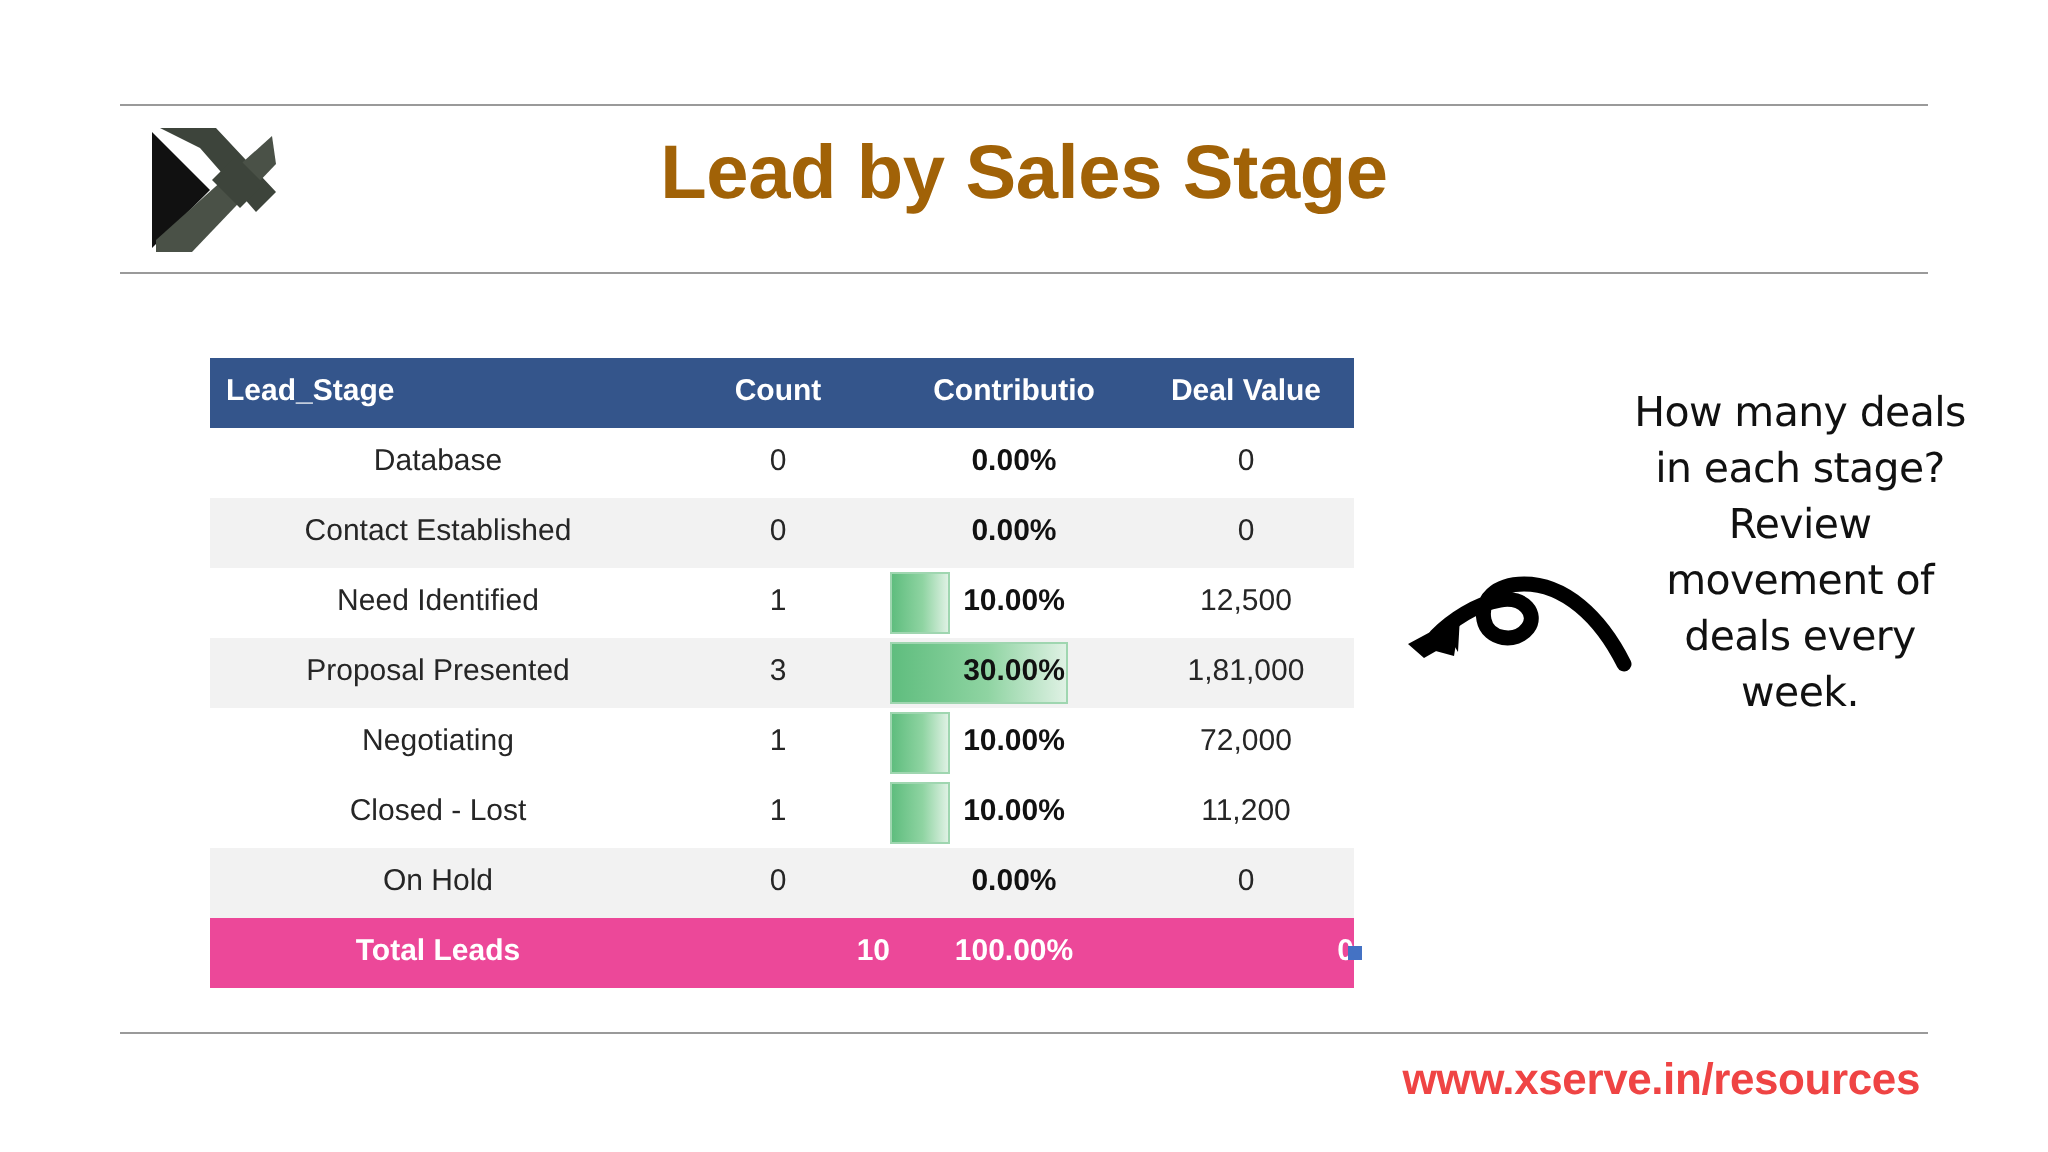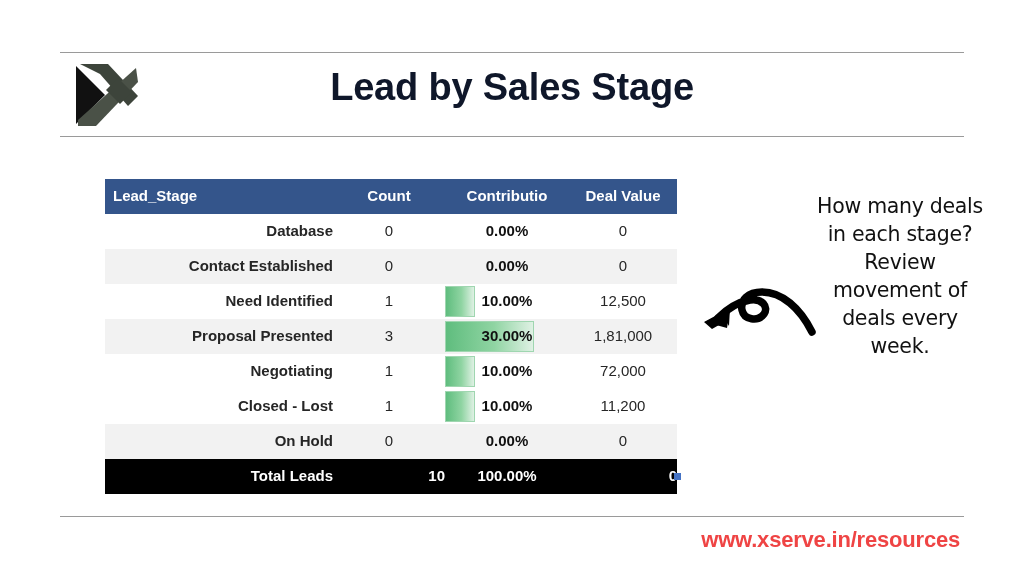--- a/index.html
+++ b/index.html
@@ -51,21 +51,21 @@
   .logo svg { display: block; }
 
   .slide-title {
     position: absolute;
     left: 0;
     right: 0;
     top: 12px;
     text-align: center;
     font-size: 38px;
     font-weight: bold;
-    color: #0f172a;
+    color: #a16207;
     letter-spacing: -0.2px;
     font-family: "Liberation Sans", sans-serif;
   }
 
   
   .report {
     position: absolute;
     left: 105px;
     top: 179px;
     width: 572px;
@@ -107,24 +107,23 @@
   }
   thead th.h-stage   { text-align: left;  padding-left: 8px; }
   thead th.h-count   { text-align: center; }
   thead th.h-contrib { text-align: center; }
   thead th.h-deal    { text-align: center; }
 
   tbody tr.even td { background: #ffffff; }
   tbody tr.odd  td { background: #f2f2f2; }
 
   td.stage {
-    text-align: right;
+    text-align: center;
     padding-left: 8px;
     color: #262626;
-    font-weight: bold;
   }
   td.count {
     text-align: center;
     color: #262626;
   }
   td.deal {
     text-align: center;
     color: #262626;
   }
   td.contrib {
@@ -142,21 +141,21 @@
     border: 1px solid #9fd6b0;
     box-sizing: border-box;
     z-index: 0;
   }
   .contrib-text {
     position: relative;
     z-index: 1;
   }
 
   tfoot td {
-    background: #000000;
+    background: #ec4899;
     color: #ffffff;
     font-weight: bold;
     margin-top: 19px;
   }
   tfoot td.stage { color: #ffffff; }
   tfoot td.contrib { color: #ffffff; }
   tfoot td.deal, tfoot td.count { color: #ffffff; text-align: right; }
   .sel-handle {
     position: absolute;
     right: -1px;

